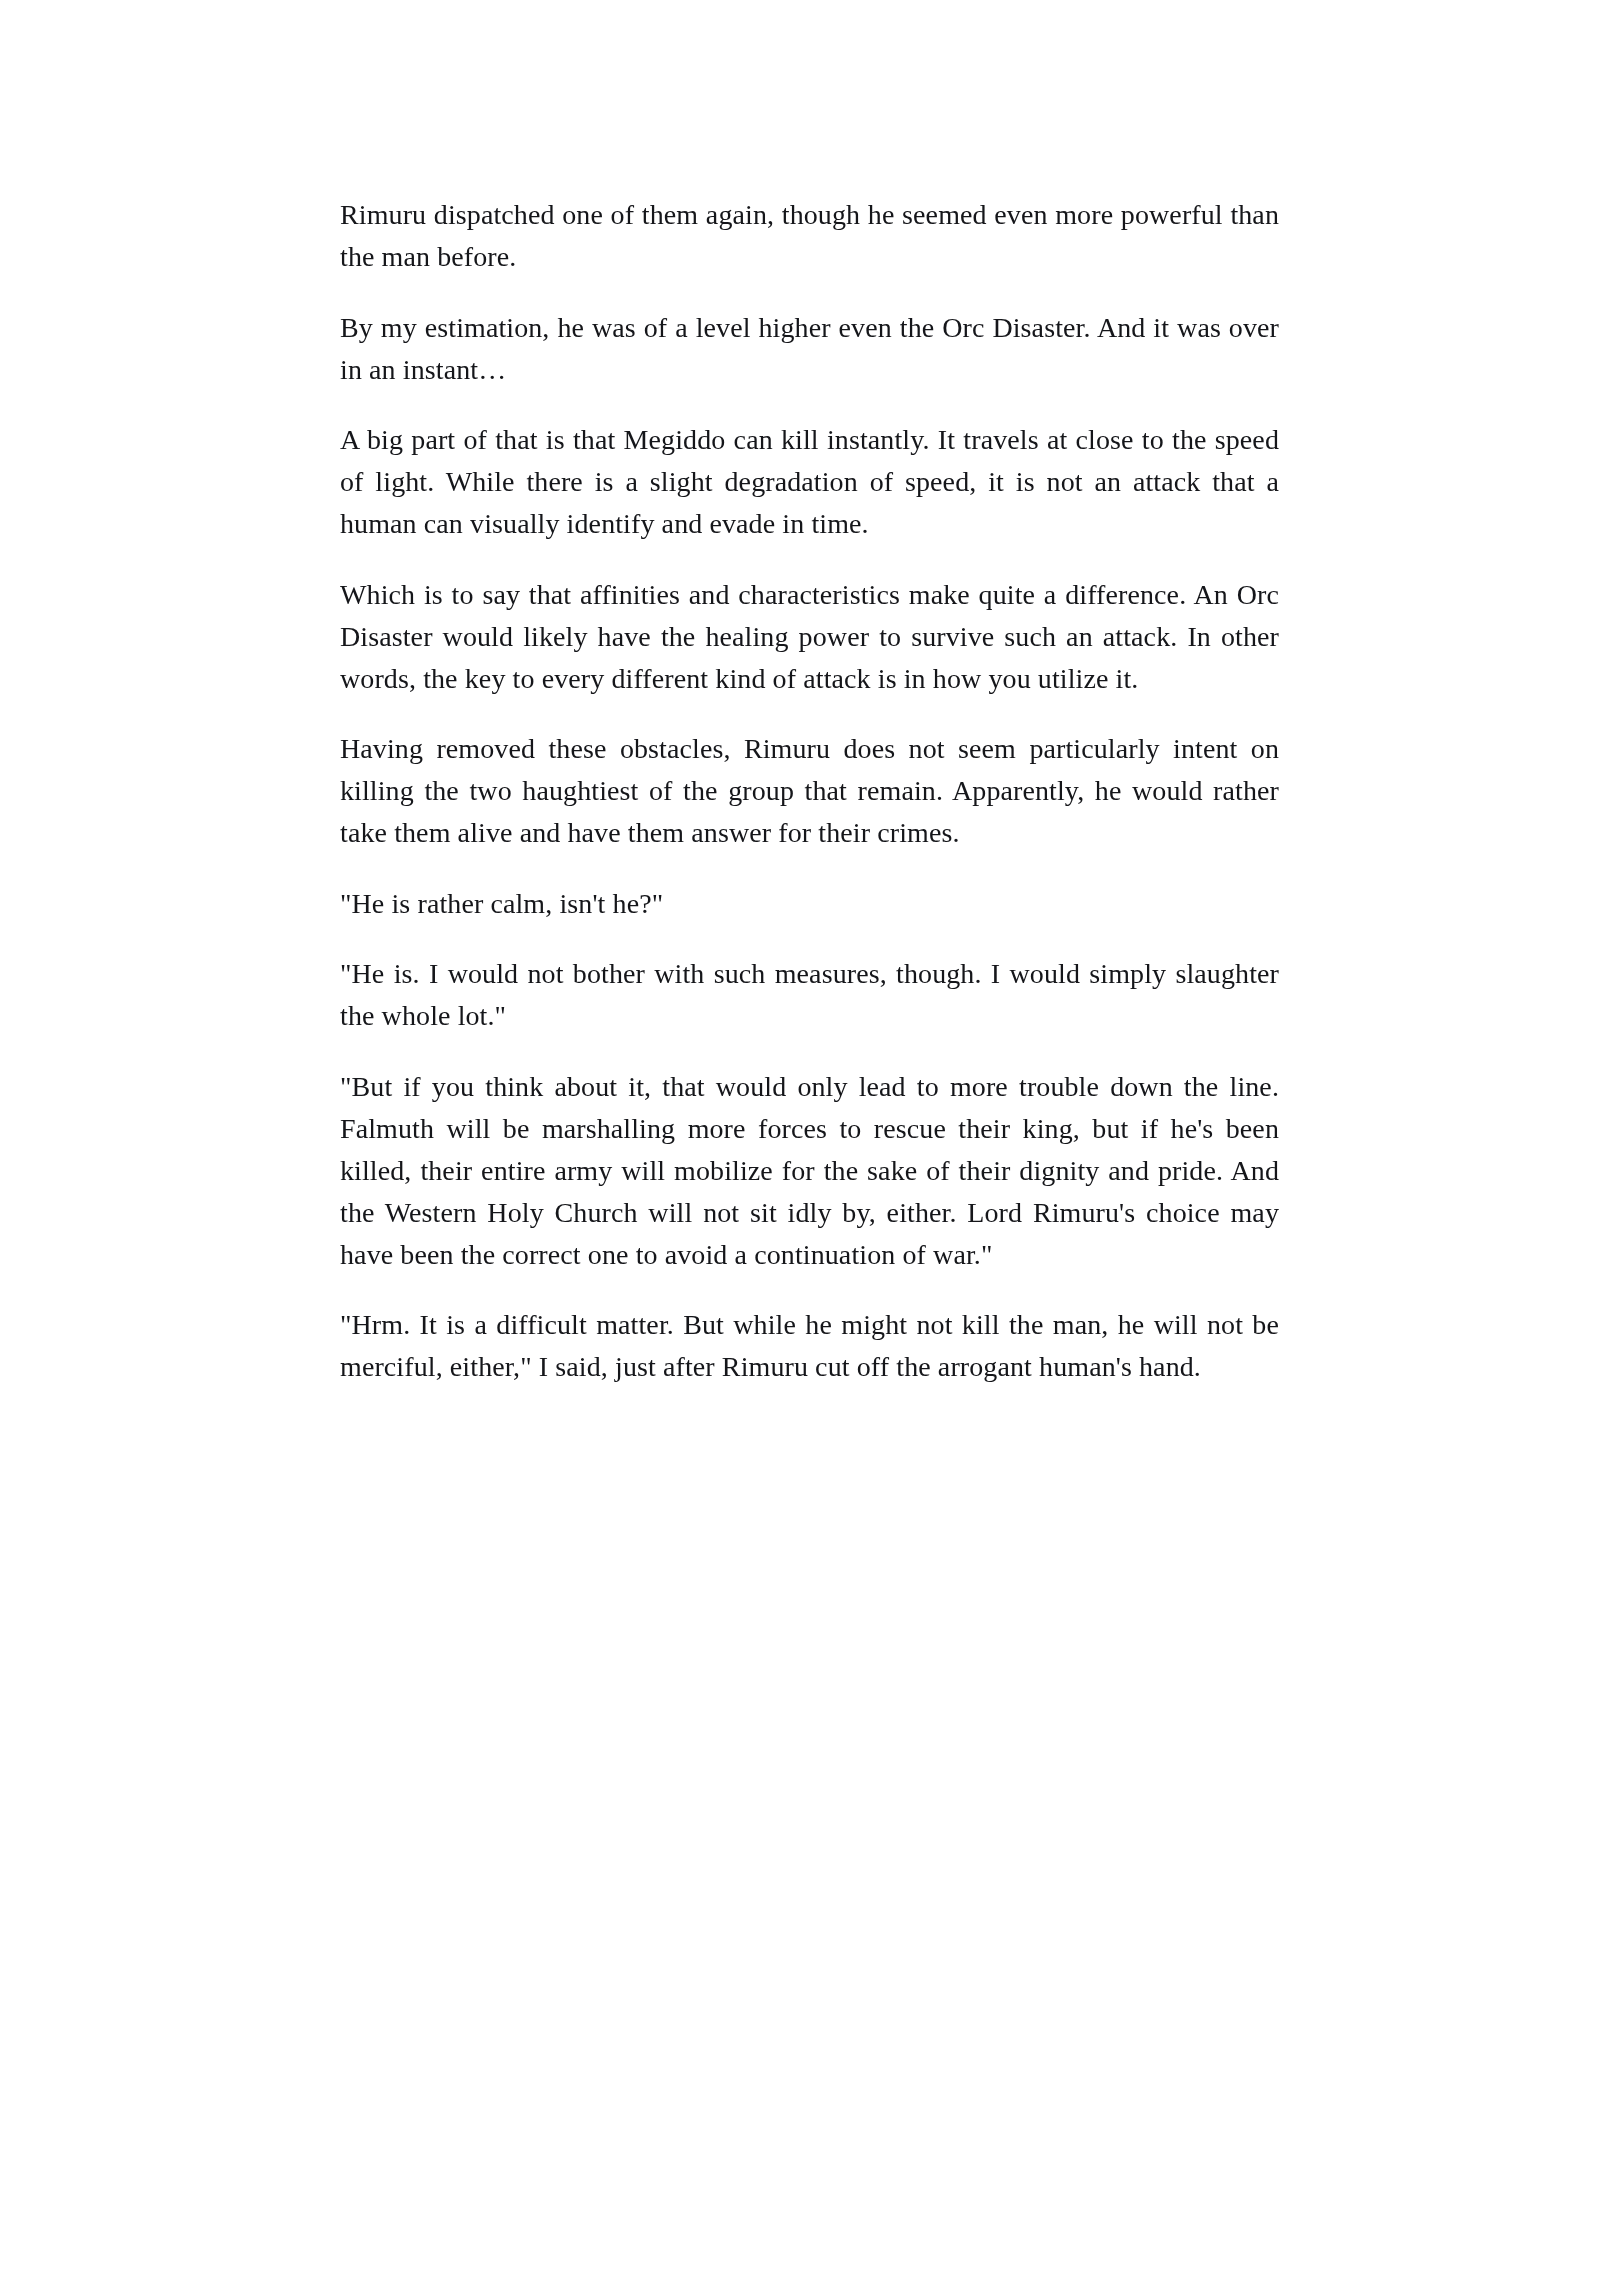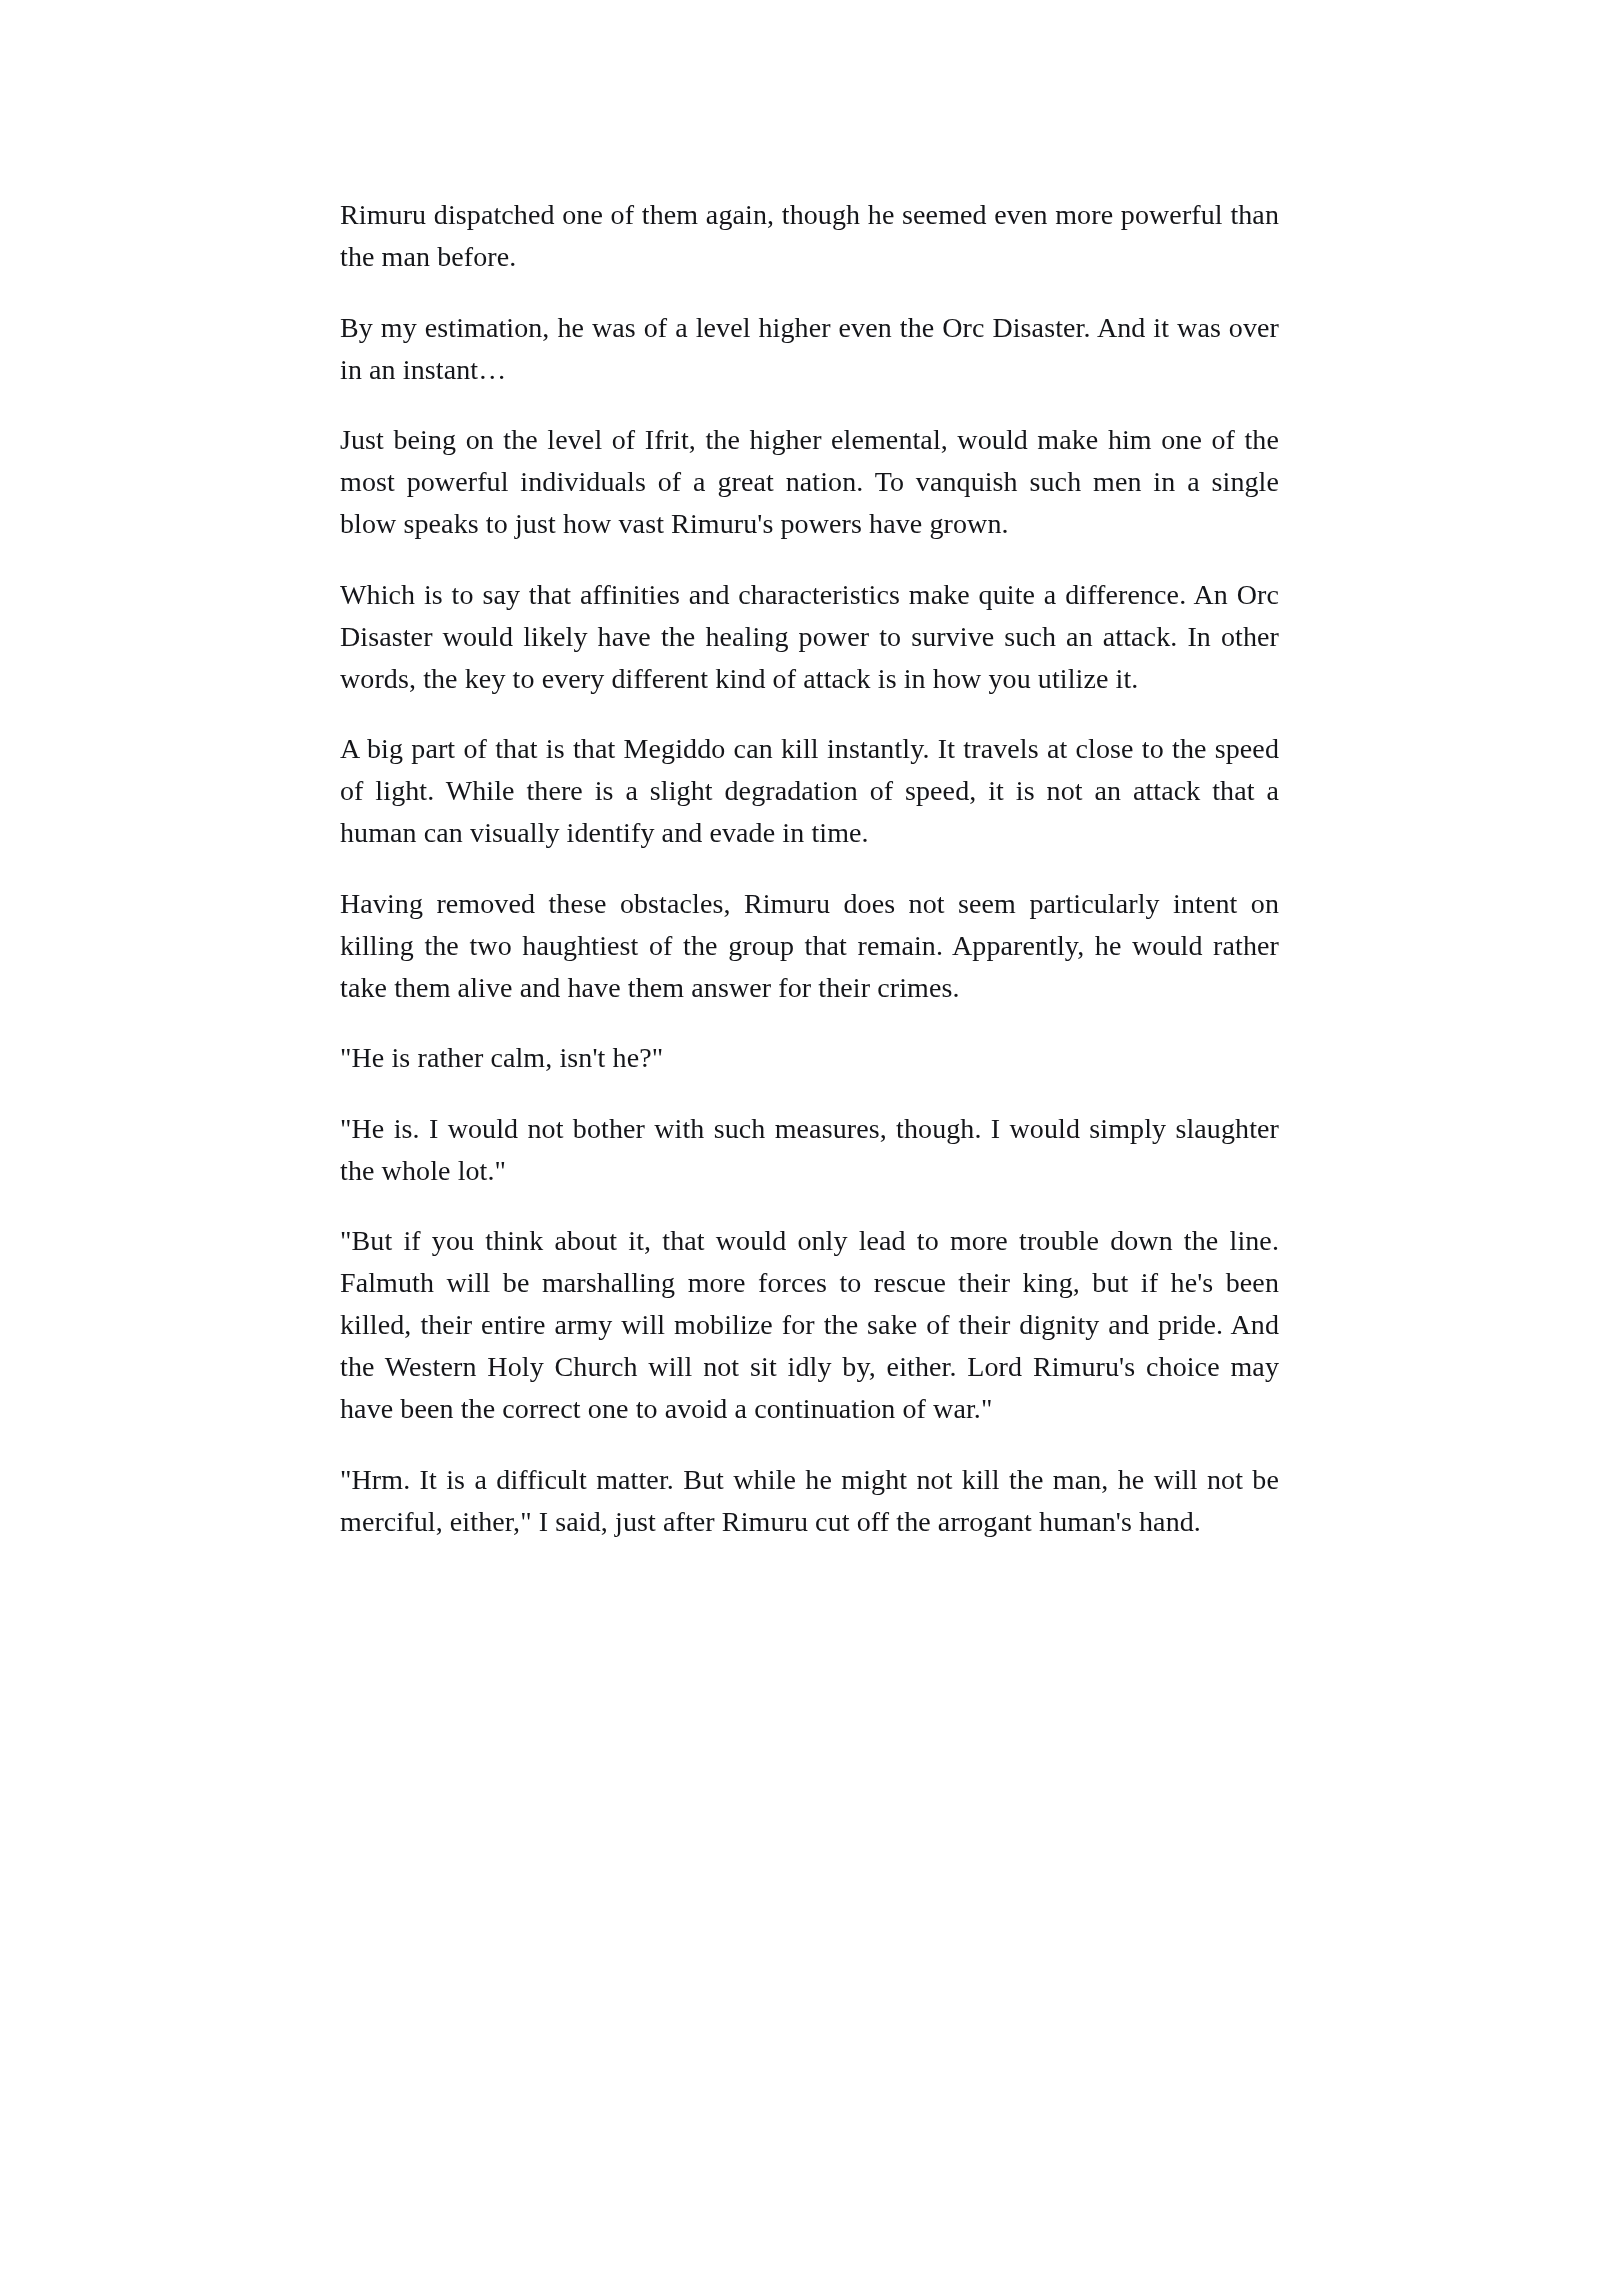--- a/index.html
+++ b/index.html
@@ -42,23 +42,22 @@
     margin-bottom: 0;
   }
 </style>
 </head>
 <body style="background: rgb(255, 255, 255);">
 
 <div class="page">
   <div class="text-column">
     <p class="para">Rimuru dispatched one of them again, though he seemed even more powerful than the man before.</p>
     <p class="para">By my estimation, he was of a level higher even the Orc Disas­ter. And it was over in an instant…</p>
-    <p class="para">Just being on the level of Ifrit, the higher elemental, would make him one of the most powerful individuals of a great na­tion. To vanquish such men in a single blow speaks to just how vast Rimuru's powers have grown.</p>
+    <p class="para">A big part of that is that Megiddo can kill instantly. It travels at close to the speed of light. While there is a slight degra­dation of speed, it is not an attack that a human can visually identify and evade in time.</p>
     <p class="para">Which is to say that affinities and characteristics make quite a difference. An Orc Disaster would likely have the healing power to survive such an attack. In other words, the key to every different kind of attack is in how you utilize it.</p>
-    <p class="para">A big part of that is that Megiddo can kill instantly. It travels at close to the speed of light. While there is a slight degra­dation of speed, it is not an attack that a human can visually identify and evade in time.</p>
     <p class="para">Having removed these obstacles, Rimuru does not seem par­ticularly intent on killing the two haughtiest of the group that remain. Apparently, he would rather take them alive and have them answer for their crimes.</p>
     <p class="para">"He is rather calm, isn't he?"</p>
     <p class="para">"He is. I would not bother with such measures, though. I would simply slaughter the whole lot."</p>
     <p class="para">"But if you think about it, that would only lead to more trou­ble down the line. Falmuth will be marshalling more forces to rescue their king, but if he's been killed, their entire army will mobilize for the sake of their dignity and pride. And the West­ern Holy Church will not sit idly by, either. Lord Rimuru's choice may have been the correct one to avoid a continuation of war."</p>
     <p class="para">"Hrm. It is a difficult matter. But while he might not kill the man, he will not be merciful, either," I said, just after Rimuru cut off the arrogant human's hand.</p>
   </div>
 </div>
 
 
 </body></html>

